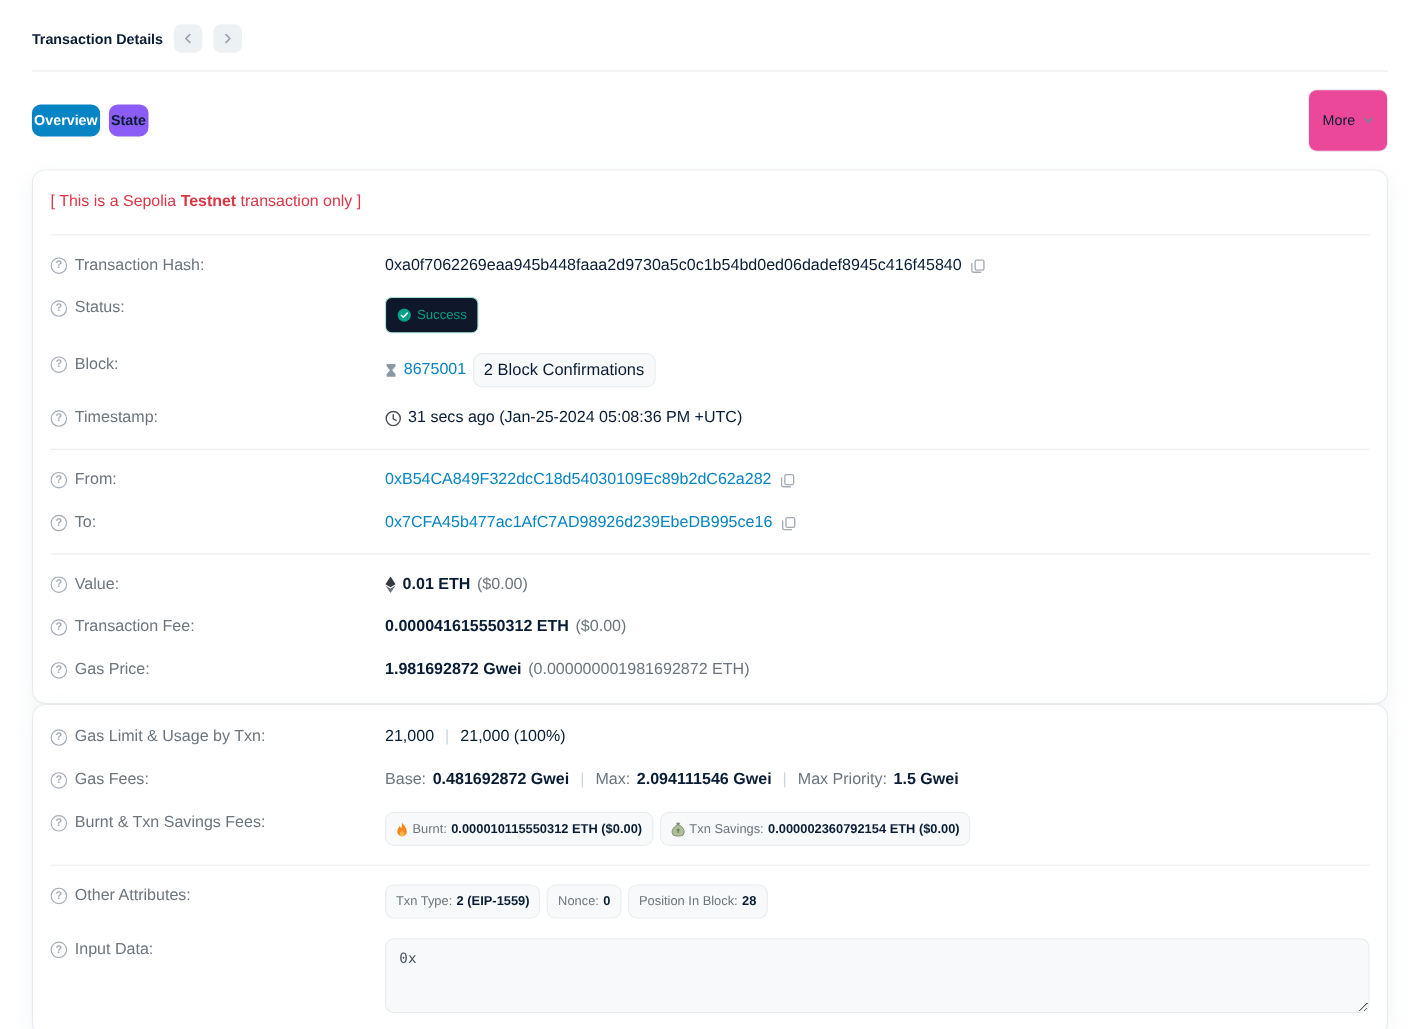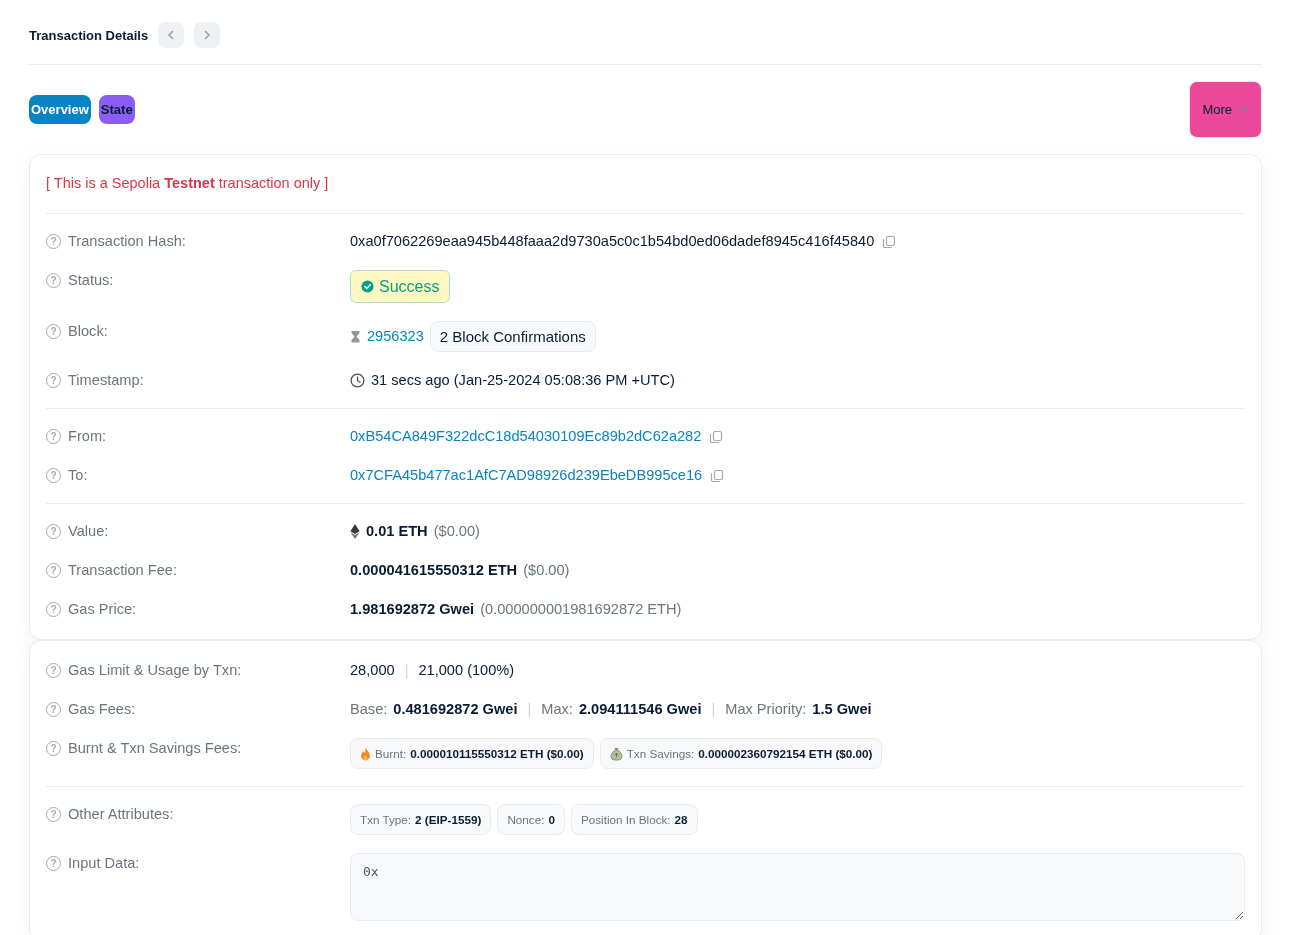--- a/index.html
+++ b/index.html
@@ -72,22 +72,22 @@
 
   a.link{color:var(--accent);text-decoration:none;cursor:pointer;}
   .gray{color:var(--muted);font-weight:400;}
   .semib{font-weight:700;}
   .sep{color:#ced4da;padding:0 4px;}
 
   .copy-btn{background:none;border:none;padding:0 0 0 2px;cursor:pointer;display:inline-flex;align-items:center;}
 
   .badge-success{
     display:inline-flex;align-items:center;gap:5px;
-    background:#fef9c3;border:1px solid #a8dfd2;color:var(--success);
-    border-radius:6px;padding:5px 10px;font-size:16px;font-weight:500;
+    background:#0f172a;border:1px solid #a8dfd2;color:var(--success);
+    border-radius:6px;padding:5px 10px;font-size:12px;font-weight:500;
   }
   .badge-gray{
     display:inline-flex;align-items:center;gap:4px;
     background:#f8f9fa;border:1px solid var(--border);border-radius:8px;
     padding:4px 9px;font-size:11.7px;color:var(--dark);
   }
   .badge-gray .bl{color:var(--muted);}
   .badge-gray .bv{font-weight:700;}
   .badge-confirm{font-weight:400;font-size:15px;}
 
@@ -183,21 +183,21 @@
       <div class="row-label">
         <span class="qicon">?</span>
         <span>Block:</span>
       </div>
       <div class="row-value">
         <span class="icon">
           <svg width="11" height="14" viewBox="0 0 11 14">
               <path d="M1.5 1 h8 v2 l-3 3.5 3 3.5 v2.5 h-8 v-2.5 l3-3.5 -3-3.5 z" fill="#8c98a4"></path>
             </svg>
         </span>
-        <a class="link">2956323</a>
+        <a class="link">8675001</a>
         <span class="badge-gray badge-confirm">2 Block Confirmations</span>
       </div>
     </div>
 
     <div class="row">
       <div class="row-label">
         <span class="qicon">?</span>
         <span>Timestamp:</span>
       </div>
       <div class="row-value">
@@ -293,21 +293,21 @@
   </div>
 
   <div class="card">
 
     <div class="row">
       <div class="row-label">
         <span class="qicon">?</span>
         <span>Gas Limit &amp; Usage by Txn:</span>
       </div>
       <div class="row-value">
-        <span>28,000</span>
+        <span>21,000</span>
         <span class="sep">|</span>
         <span>21,000 (100%)</span>
       </div>
     </div>
 
     <div class="row">
       <div class="row-label">
         <span class="qicon">?</span>
         <span>Gas Fees:</span>
       </div>

